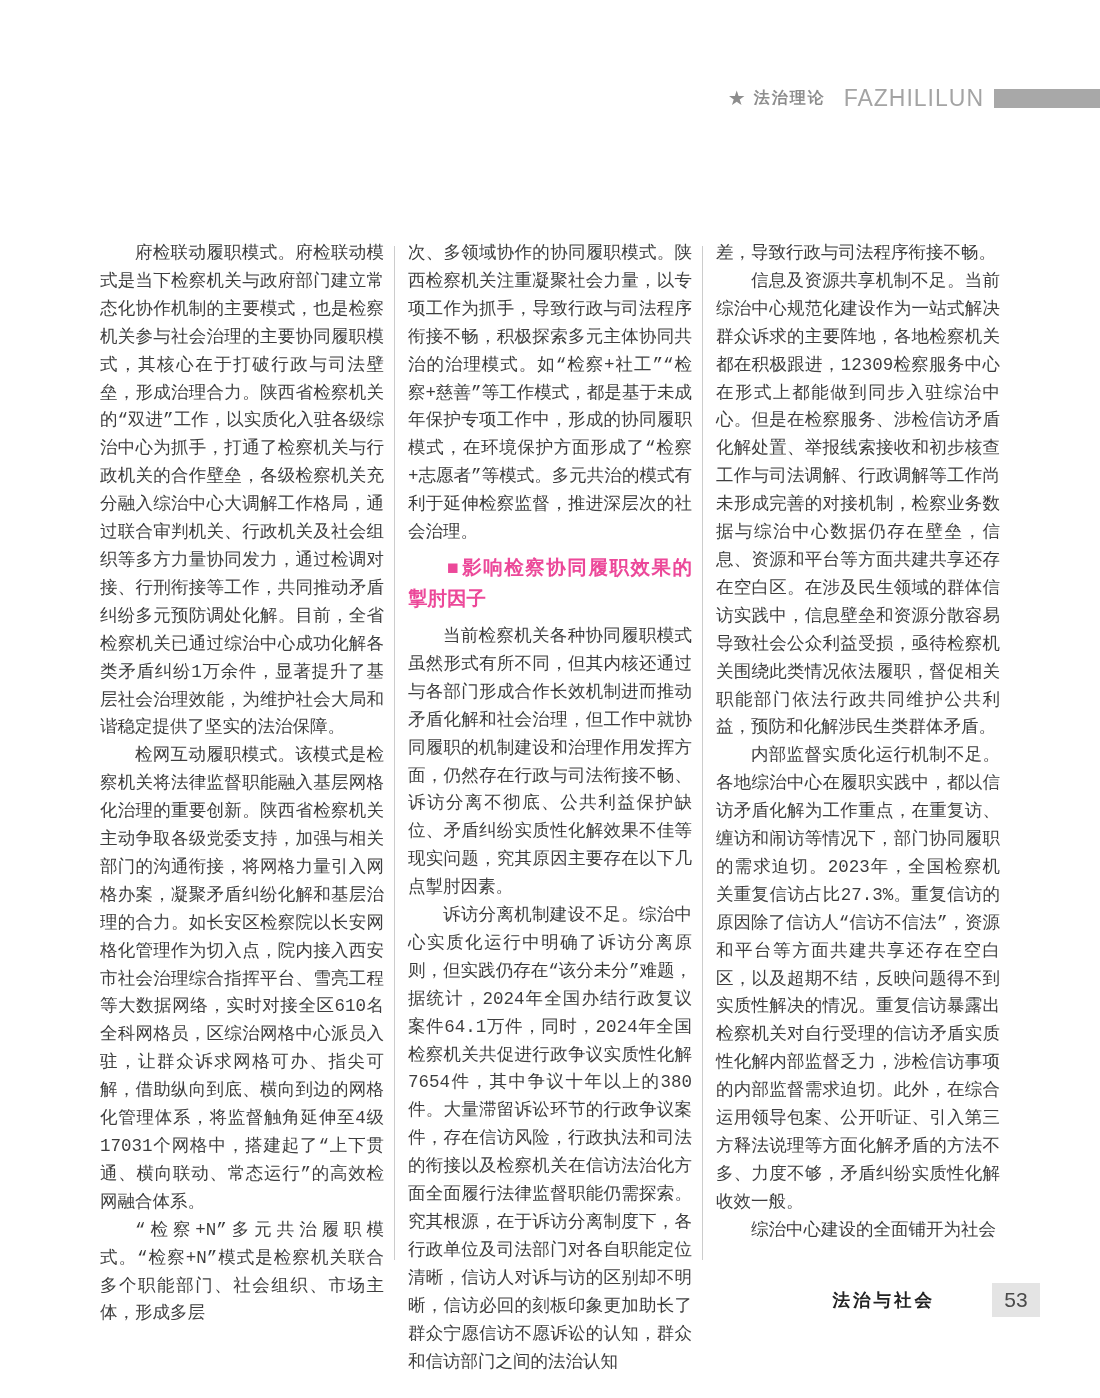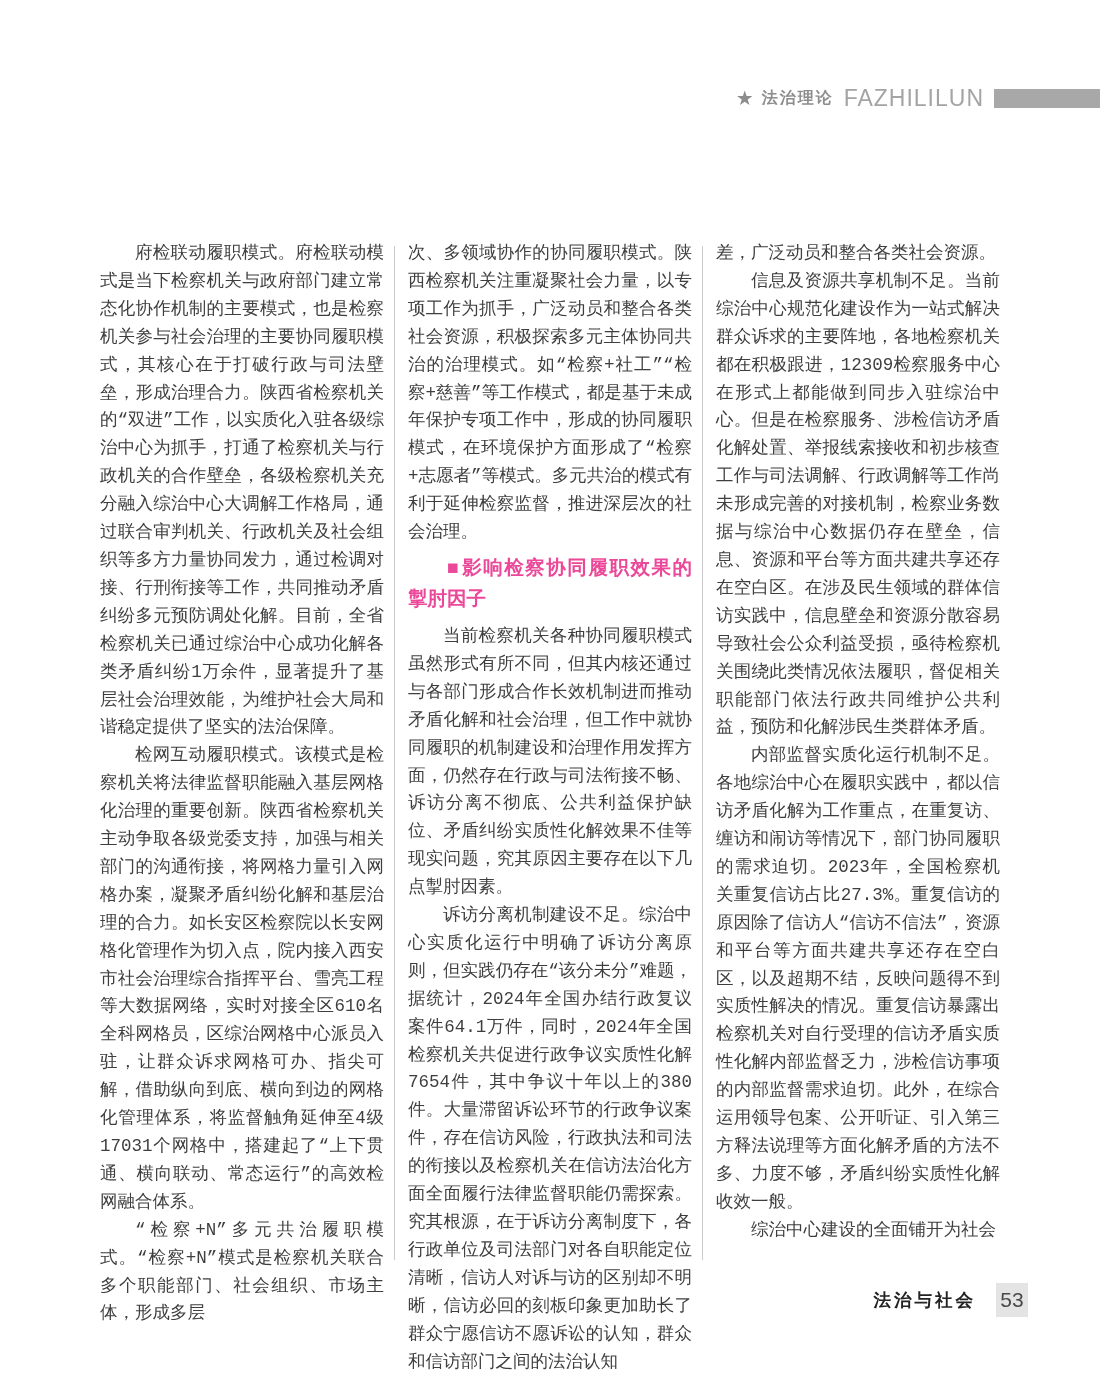--- a/index.html
+++ b/index.html
@@ -5,42 +5,42 @@
   html,body { margin:0; padding:0; background:#ffffff; }
   .page {
     position:relative; width:1100px; height:1398px; background:#ffffff;
     overflow:hidden; font-family:"Liberation Sans","DejaVu Sans",sans-serif;
   }
   
   .header { position:absolute; top:84px; left:0; right:0; height:28px;
             display:flex; align-items:center; justify-content:flex-end; }
   .star   { color:#8d8d8d; font-size:20px; margin-right:8px; line-height:1; }
   .sec-cn { color:#8d8d8d; font-size:16px; font-weight:bold; letter-spacing:2px; }
-  .sec-en { color:#a4a4a4; font-size:23px; margin-left:10px; letter-spacing:1px; }
+  .sec-en { color:#a4a4a4; font-size:23px; margin-left:18px; letter-spacing:1px; }
   .bar    { width:106px; height:19px; background:#a8a8a8; margin-left:10px; }
 
   
   .col { position:absolute; top:240px; width:284px; text-align:justify;font-family:Liberation Mono, monospace; }
   .col-1 { left:100px; }
   .col-2 { left:408px; }
   .col-3 { left:716px; }
   .body { margin:0; font-size:17.5px; line-height:27.9px; color:#3e3e3e; }
   .indent { text-indent:2em; }
   .sec-heading { margin:7px 0 7px 0; font-size:19.5px; line-height:31px;
                  color:#ec4899; font-weight:bold; text-indent:2em; }
   .sec-heading .marker { margin-right:2px; }
 
   .divider { position:absolute; top:246px; width:1px; height:1014px; background:#cccccc; }
   .divider-1 { left:394px; }
   .divider-2 { left:702px; }
 
   
-  .footer { position:absolute; top:1283px; right:72px; display:flex; align-items:center; }
+  .footer { position:absolute; top:1283px; right:60px; display:flex; align-items:center;gap:37px; }
   .journal { font-weight:bold; color:#222222; font-size:17.5px; letter-spacing:3px; margin-right:20px; }
-  .pagenum { background:#e4e4e4; color:#4a4a4a; font-size:21px; padding:5px 3px;
+  .pagenum { background:#e4e4e4; color:#4a4a4a; font-size:21px; padding:5px 11px;
              min-width:26px; text-align:center; }
 </style>
 </head>
 <body>
 
 <div class="page">
 
   <div class="header">
     <span class="star">★</span>
     <span class="sec-cn">法治理论</span>
@@ -50,30 +50,30 @@
 
   <div class="col col-1">
     <p class="body indent">府检联动履职模式。府检联动模式是当下检察机关与政府部门建立常态化协作机制的主要模式，也是检察机关参与社会治理的主要协同履职模式，其核心在于打破行政与司法壁垒，形成治理合力。陕西省检察机关的“双进”工作，以实质化入驻各级综治中心为抓手，打通了检察机关与行政机关的合作壁垒，各级检察机关充分融入综治中心大调解工作格局，通过联合审判机关、行政机关及社会组织等多方力量协同发力，通过检调对接、行刑衔接等工作，共同推动矛盾纠纷多元预防调处化解。目前，全省检察机关已通过综治中心成功化解各类矛盾纠纷1万余件，显著提升了基层社会治理效能，为维护社会大局和谐稳定提供了坚实的法治保障。</p>
     <p class="body indent">检网互动履职模式。该模式是检察机关将法律监督职能融入基层网格化治理的重要创新。陕西省检察机关主动争取各级党委支持，加强与相关部门的沟通衔接，将网格力量引入网格办案，凝聚矛盾纠纷化解和基层治理的合力。如长安区检察院以长安网格化管理作为切入点，院内接入西安市社会治理综合指挥平台、雪亮工程等大数据网络，实时对接全区610名全科网格员，区综治网格中心派员入驻，让群众诉求网格可办、指尖可解，借助纵向到底、横向到边的网格化管理体系，将监督触角延伸至4级17031个网格中，搭建起了“上下贯通、横向联动、常态运行”的高效检网融合体系。</p>
     <p class="body indent">“检察+N”多元共治履职模式。“检察+N”模式是检察机关联合多个职能部门、社会组织、市场主体，形成多层</p>
   </div>
 
   <div class="divider divider-1"></div>
 
   <div class="col col-2">
-    <p class="body">次、多领域协作的协同履职模式。陕西检察机关注重凝聚社会力量，以专项工作为抓手，广泛动员和整合各类社会资源，积极探索多元主体协同共治的治理模式。如“检察+社工”“检察+慈善”等工作模式，都是基于未成年保护专项工作中，形成的协同履职模式，在环境保护方面形成了“检察+志愿者”等模式。多元共治的模式有利于延伸检察监督，推进深层次的社会治理。</p>
+    <p class="body">次、多领域协作的协同履职模式。陕西检察机关注重凝聚社会力量，以专项工作为抓手，导致行政与司法程序衔接不畅，积极探索多元主体协同共治的治理模式。如“检察+社工”“检察+慈善”等工作模式，都是基于未成年保护专项工作中，形成的协同履职模式，在环境保护方面形成了“检察+志愿者”等模式。多元共治的模式有利于延伸检察监督，推进深层次的社会治理。</p>
     <p class="sec-heading"><span class="marker">■</span><span>影响检察协同履职效果的掣肘因子</span></p>
     <p class="body indent">当前检察机关各种协同履职模式虽然形式有所不同，但其内核还通过与各部门形成合作长效机制进而推动矛盾化解和社会治理，但工作中就协同履职的机制建设和治理作用发挥方面，仍然存在行政与司法衔接不畅、诉访分离不彻底、公共利益保护缺位、矛盾纠纷实质性化解效果不佳等现实问题，究其原因主要存在以下几点掣肘因素。</p>
     <p class="body indent">诉访分离机制建设不足。综治中心实质化运行中明确了诉访分离原则，但实践仍存在“该分未分”难题，据统计，2024年全国办结行政复议案件64.1万件，同时，2024年全国检察机关共促进行政争议实质性化解7654件，其中争议十年以上的380件。大量滞留诉讼环节的行政争议案件，存在信访风险，行政执法和司法的衔接以及检察机关在信访法治化方面全面履行法律监督职能仍需探索。究其根源，在于诉访分离制度下，各行政单位及司法部门对各自职能定位清晰，信访人对诉与访的区别却不明晰，信访必回的刻板印象更加助长了群众宁愿信访不愿诉讼的认知，群众和信访部门之间的法治认知</p>
   </div>
 
   <div class="divider divider-2"></div>
 
   <div class="col col-3">
-    <p class="body">差，广泛动员和整合各类社会资源。</p>
+    <p class="body">差，导致行政与司法程序衔接不畅。</p>
     <p class="body indent">信息及资源共享机制不足。当前综治中心规范化建设作为一站式解决群众诉求的主要阵地，各地检察机关都在积极跟进，12309检察服务中心在形式上都能做到同步入驻综治中心。但是在检察服务、涉检信访矛盾化解处置、举报线索接收和初步核查工作与司法调解、行政调解等工作尚未形成完善的对接机制，检察业务数据与综治中心数据仍存在壁垒，信息、资源和平台等方面共建共享还存在空白区。在涉及民生领域的群体信访实践中，信息壁垒和资源分散容易导致社会公众利益受损，亟待检察机关围绕此类情况依法履职，督促相关职能部门依法行政共同维护公共利益，预防和化解涉民生类群体矛盾。</p>
     <p class="body indent">内部监督实质化运行机制不足。各地综治中心在履职实践中，都以信访矛盾化解为工作重点，在重复访、缠访和闹访等情况下，部门协同履职的需求迫切。2023年，全国检察机关重复信访占比27.3%。重复信访的原因除了信访人“信访不信法”，资源和平台等方面共建共享还存在空白区，以及超期不结，反映问题得不到实质性解决的情况。重复信访暴露出检察机关对自行受理的信访矛盾实质性化解内部监督乏力，涉检信访事项的内部监督需求迫切。此外，在综合运用领导包案、公开听证、引入第三方释法说理等方面化解矛盾的方法不多、力度不够，矛盾纠纷实质性化解收效一般。</p>
     <p class="body indent">综治中心建设的全面铺开为社会</p>
   </div>
 
   <div class="footer">
     <span class="journal">法治与社会</span>
     <span class="pagenum">53</span>
   </div>
 

